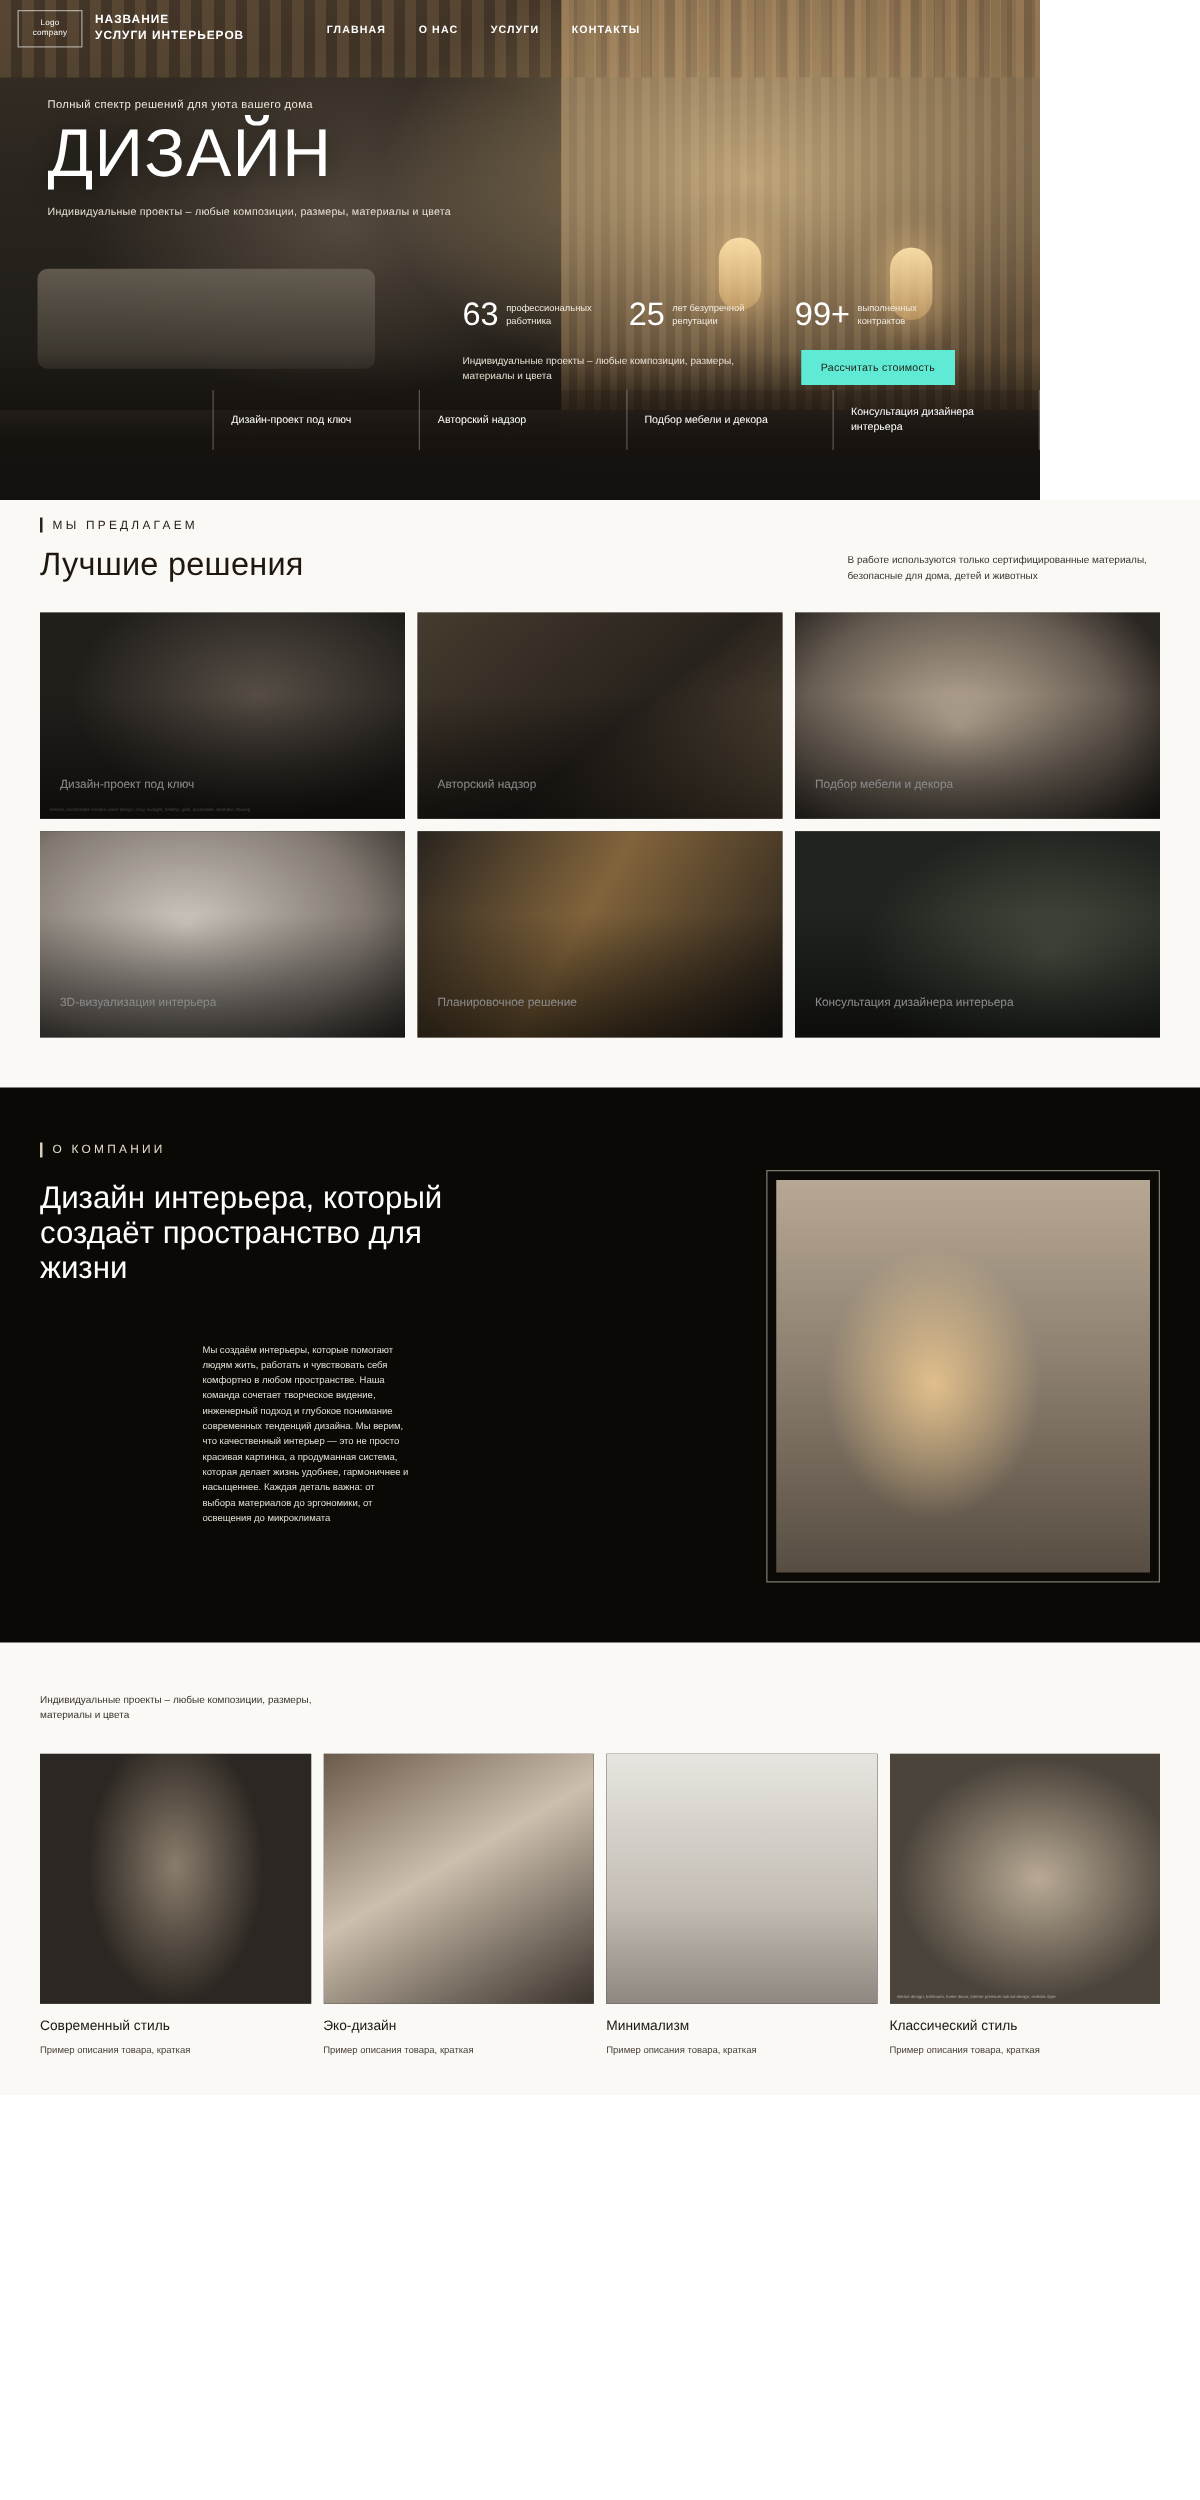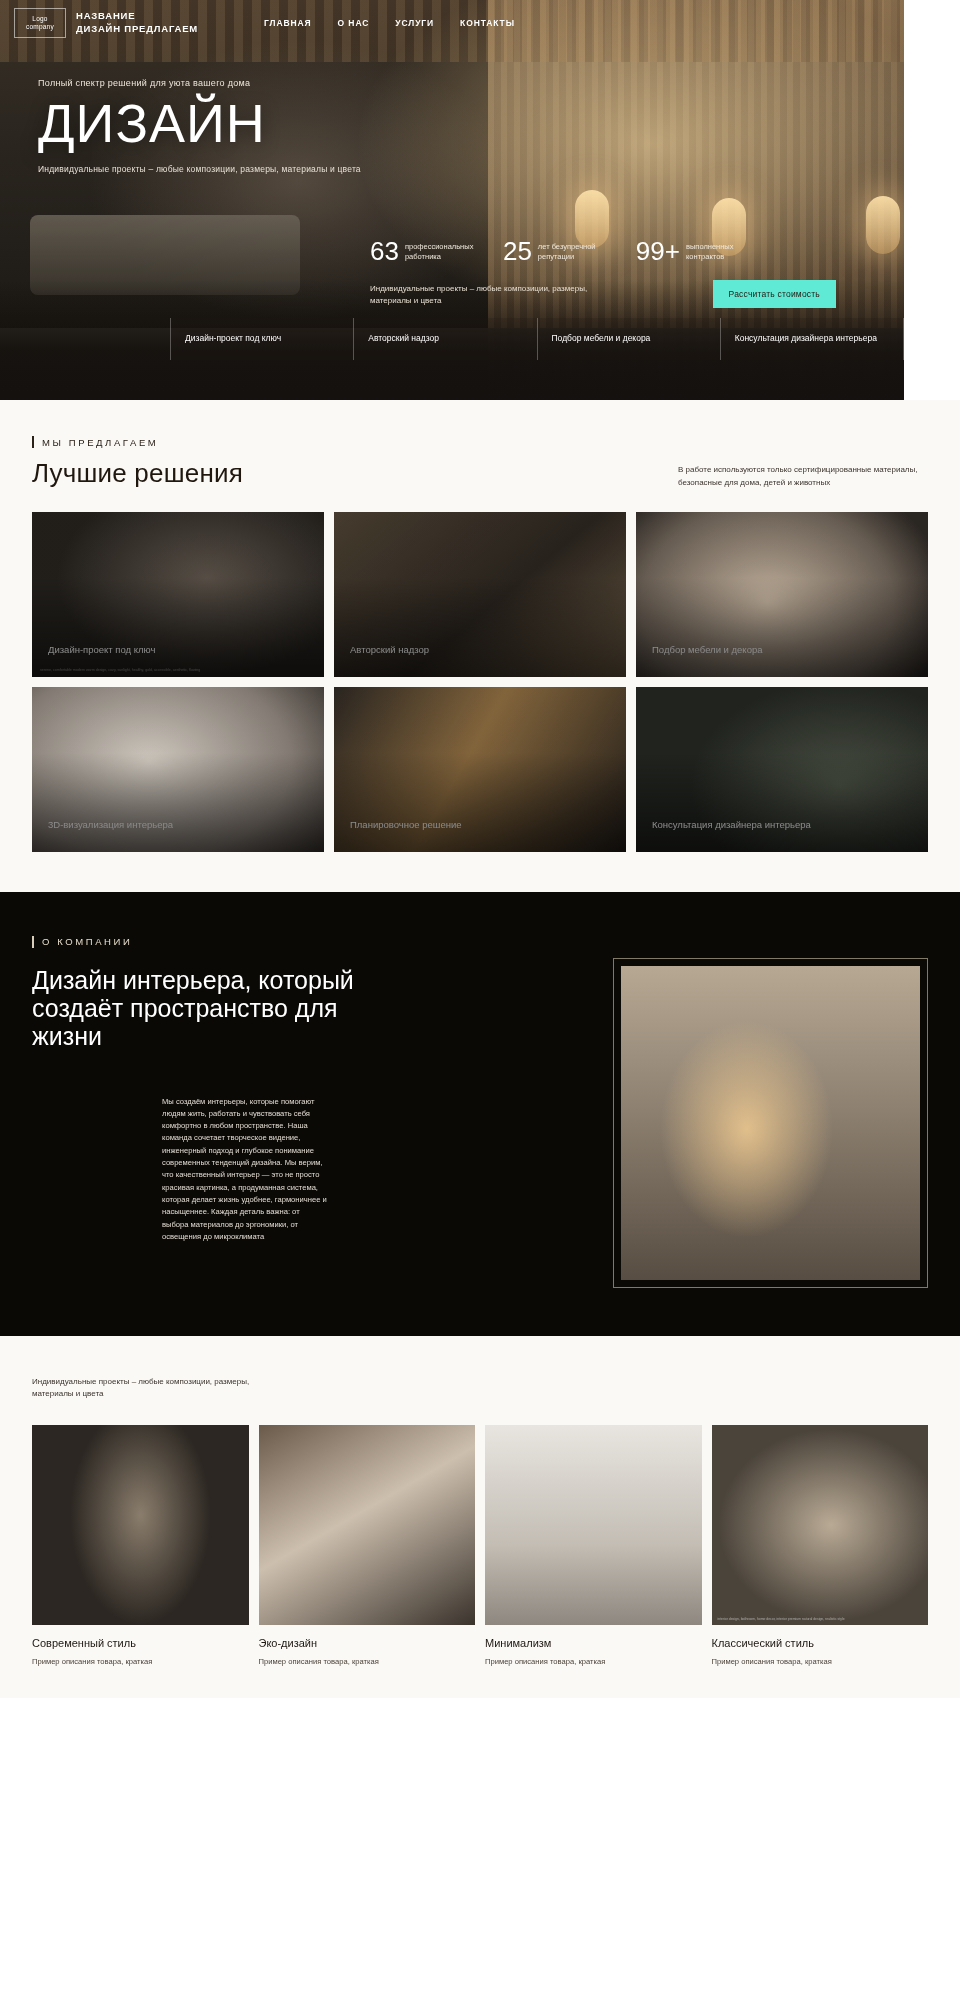--- a/index.html
+++ b/index.html
@@ -7,21 +7,21 @@
     width: 960px;
     background: #ffffff;
     font-family: "Liberation Sans", sans-serif;
     color: #1a1a1a;
   }
   body { width: 960px; overflow-x: hidden; }
 
   
   .hero {
     position: relative;
-    width: 904px;
+    width: 832px;
     height: 400px;
     background: #1b1714;
     overflow: hidden;
   }
   .hero-photo {
     position: absolute; inset: 0;
     background:
       radial-gradient(ellipse 420px 260px at 72% 36%, rgba(255,214,150,0.55), rgba(255,190,110,0) 70%),
       radial-gradient(ellipse 300px 200px at 33% 45%, rgba(120,104,88,0.55), rgba(60,52,44,0) 70%),
       linear-gradient(180deg, #3a3026 0%, #2c2720 30%, #231f1a 60%, #17140f 100%);
@@ -127,21 +127,21 @@
     flex: 1 1 0;
     padding: 12px 14px;
     color:#fff; font-size: 8.5px; line-height:1.4;
     border-left: 1px solid rgba(255,255,255,.28);
     background: rgba(30,25,20,.22);
     min-height: 42px; display:flex; align-items:center;
   }
   .hero-tab:last-child { border-right: 1px solid rgba(255,255,255,.28); }
 
   
-  .offers { background:#fbf9f6; padding: 36px 32px 40px; }
+  .offers { background:#fbf9f6; padding: 14px 32px 40px; }
   .kicker { display:flex; align-items:center; gap:8px; margin-bottom: 10px;}
   .kicker .bar { width:2px; height:12px; background:#2a2118; display:block;}
   .kicker .txt { font-size: 9.5px; letter-spacing: 2.6px; color:#2a2118;}
   .sec-head { display:flex; align-items:flex-start; justify-content:space-between; }
   .sec-title { font-size: 26px; font-weight: 400; color:#20180f; letter-spacing:.2px;}
   .sec-desc { font-size: 8px; line-height:1.6; color:#3a332b; width: 250px; padding-top: 6px;}
 
   .grid3 { display:grid; grid-template-columns: repeat(3, 1fr); gap: 10px; margin-top: 22px; }
   .card {
     position: relative; height: 165px; overflow:hidden; background:#2a2522;
@@ -216,21 +216,21 @@
 
   <div class="topbar">
     <div class="logo-box">
       <span>
         <span>Logo</span><br>
         <span>company</span>
       </span>
     </div>
     <div class="brand">
       <div class="b1">НАЗВАНИЕ</div>
-      <div class="b2">ДИЗАЙН ПРЕДЛАГАЕМ</div>
+      <div class="b2">УСЛУГИ ИНТЕРЬЕРОВ</div>
     </div>
     <nav class="topnav">
       <a href="#">ГЛАВНАЯ</a>
       <a href="#">О НАС</a>
       <a href="#">УСЛУГИ</a>
       <a href="#">КОНТАКТЫ</a>
     </nav>
   </div>
 
   <div class="hero-inner">

